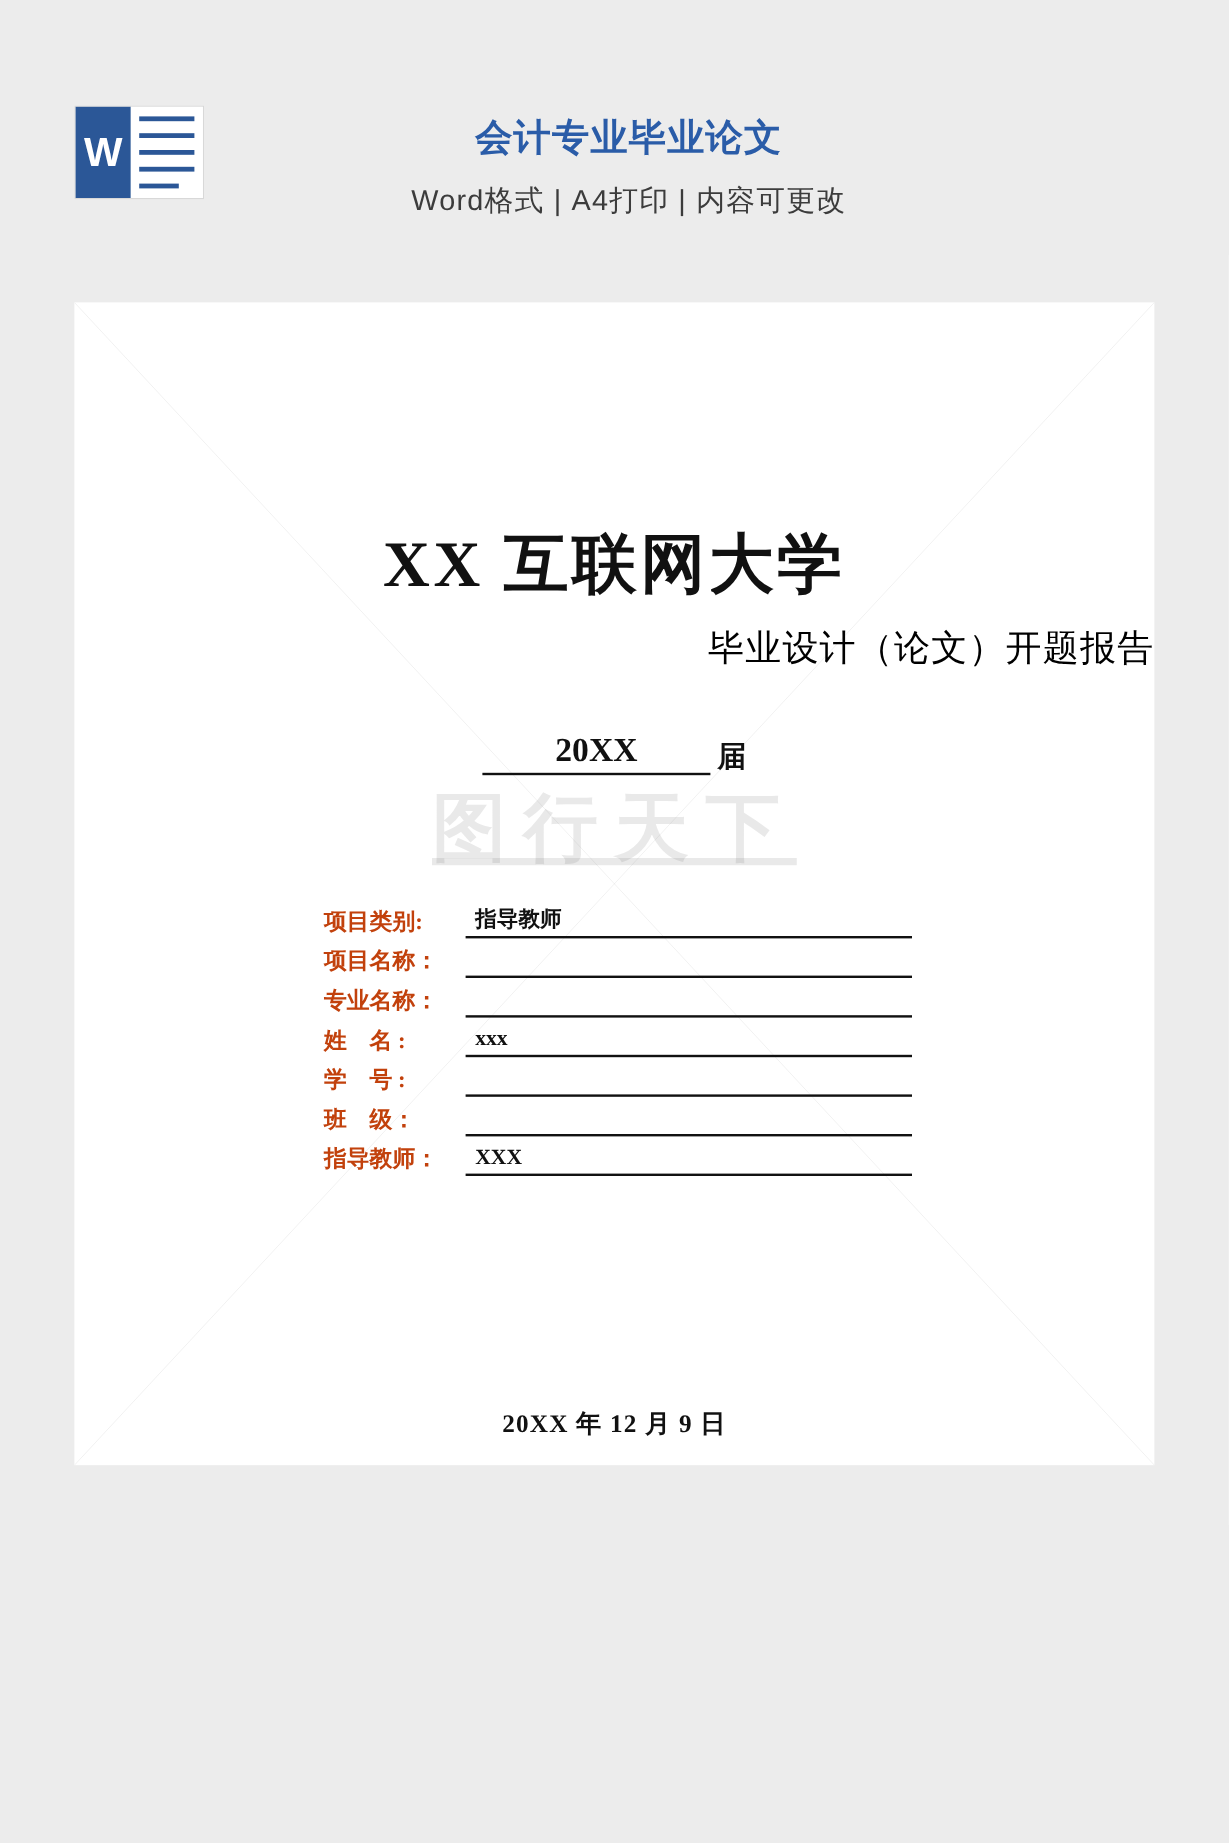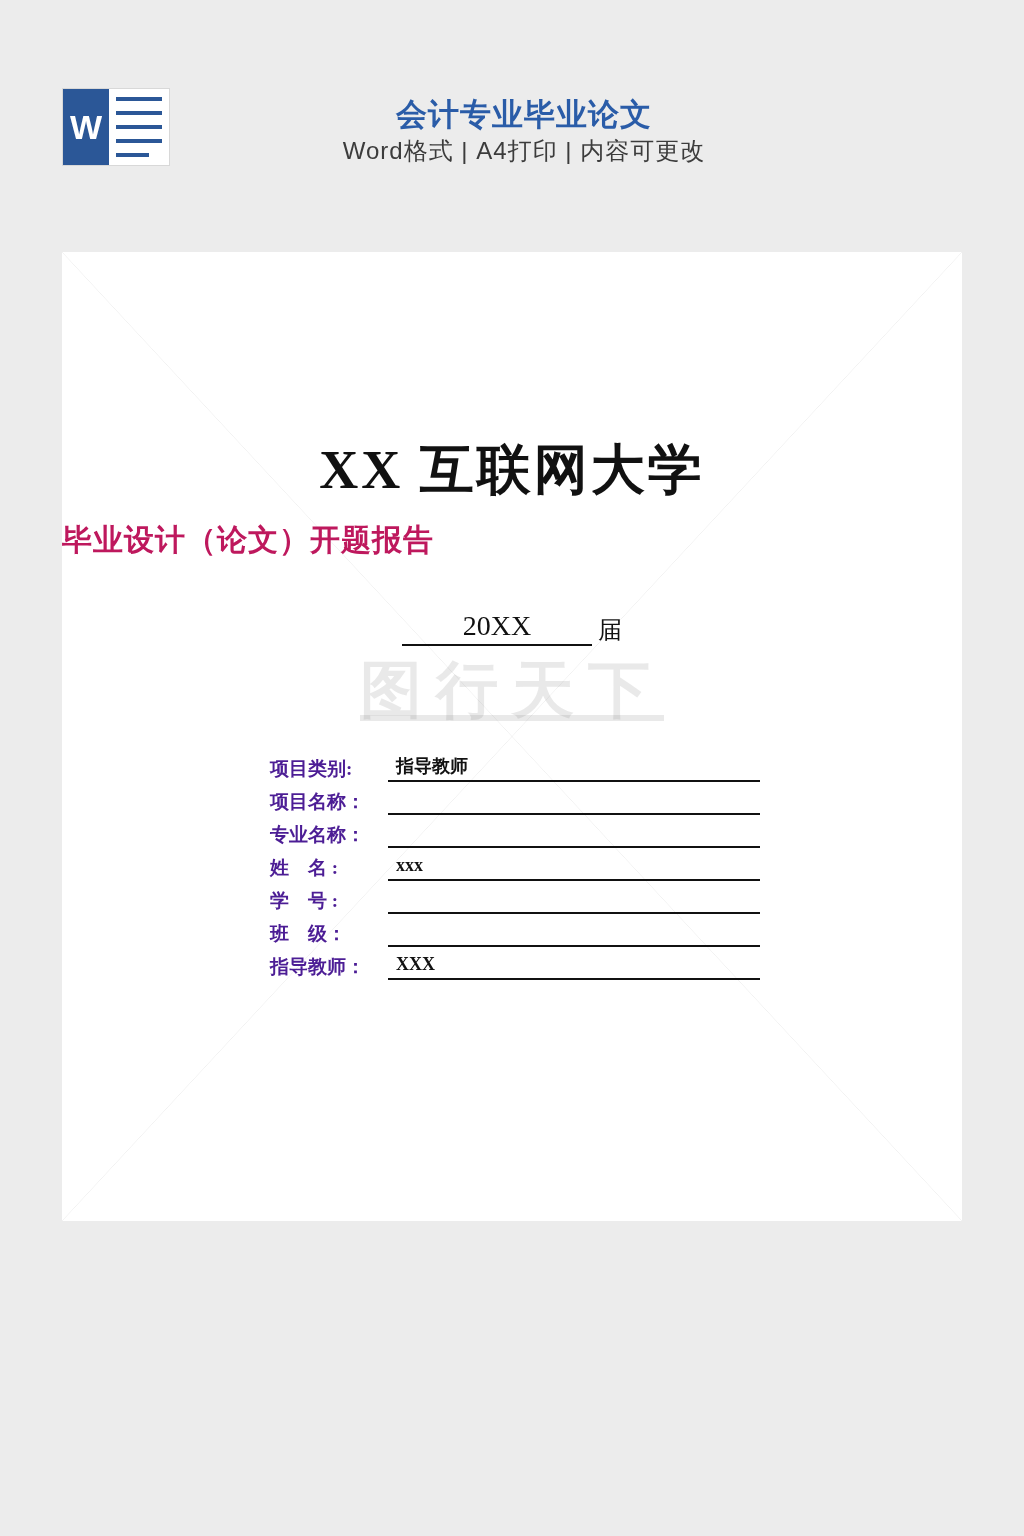--- a/index.html
+++ b/index.html
@@ -66,21 +66,21 @@
     padding-left: 24px;
   }
   .banner-title {
     color: #2a5ca8;
     font-size: 31px;
     font-weight: bold;
     letter-spacing: 1px;
     line-height: 1.25;
   }
   .banner-sub {
-    margin-top: 0;
+    margin-top: 16px;
     color: #3c3c3c;
     font-size: 24px;
     letter-spacing: 1px;
   }
 
   
   .page {
     position: absolute;
     left: 62px;
     top: 252px;
@@ -110,38 +110,38 @@
     font-size: 54px;
     font-weight: bold;
     letter-spacing: 3px;
     color: #111;
   }
   .doc-subtitle {
     position: absolute;
     top: 268px;
     left: 0;
     right: 0;
-    text-align: left;
+    text-align: right;
     font-family: "Liberation Serif", serif;
     font-size: 30px;
-    font-weight: bold;
-    letter-spacing: 1px;
-    color: #be185d;
+    font-weight: normal;
+    letter-spacing: 1px;
+    color: #000000;
   }
 
   .year-row {
     position: absolute;
     top: 358px;
     left: 0;
     right: 0;
     display: flex;
     justify-content: center;
     align-items: flex-end;
     font-family: "Liberation Serif", serif;
-    font-weight: normal;
+    font-weight: bold;
     color: #111;
   }
   .year-row .year-val {
     font-size: 28px;
     width: 190px;
     text-align: center;
     border-bottom: 2px solid #111;
     padding-bottom: 2px;
   }
   .year-row .year-unit {
@@ -177,21 +177,21 @@
     align-items: flex-end;
     height: 30px;
     margin-bottom: 3px;
   }
   .field-label {
     width: 118px;
     flex: 0 0 118px;
     font-family: "Liberation Serif", serif;
     font-size: 19px;
     font-weight: bold;
-    color: #4c1d95;
+    color: #c2410c;
     letter-spacing: 0px;
     white-space: pre;
     line-height: 26px;
   }
   .field-line {
     flex: 1;
     border-bottom: 2.5px solid #111;
     padding: 0 0 2px 8px;
     font-family: "Liberation Serif", serif;
     font-size: 18px;
@@ -275,13 +275,14 @@
     <div class="field-row">
       <span class="field-label">班    级：</span>
       <span class="field-line"></span>
     </div>
     <div class="field-row">
       <span class="field-label">指导教师：</span>
       <span class="field-line">XXX</span>
     </div>
   </div>
 
+  <div class="doc-date">20XX 年 12 月 9 日</div>
 </div>
 
 </body></html>

